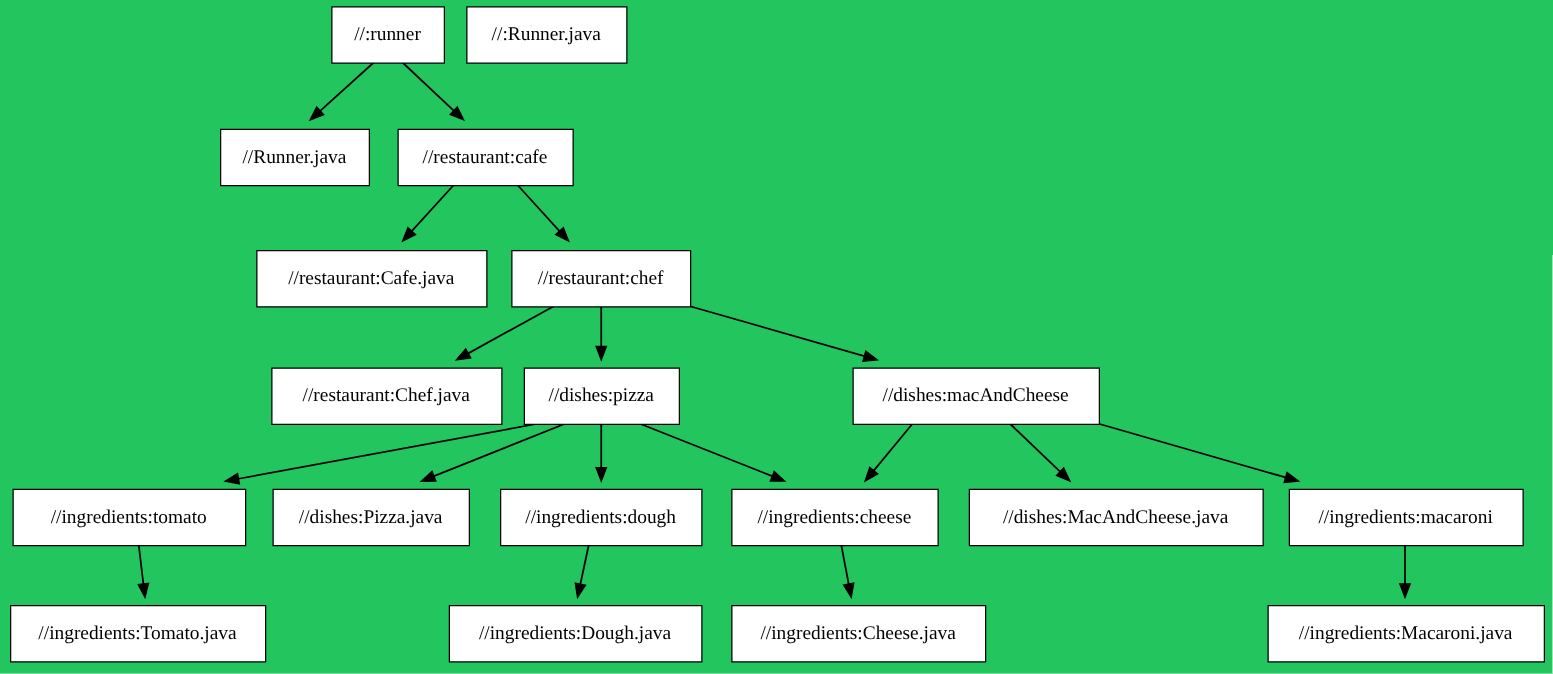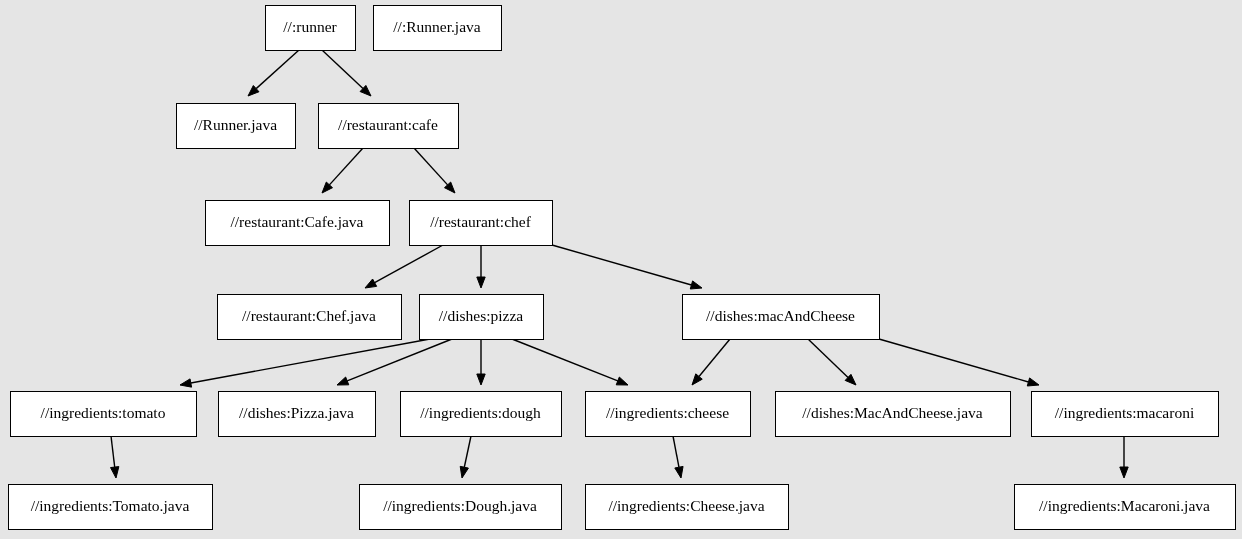--- a/index.html
+++ b/index.html
@@ -4,21 +4,21 @@
 <style>
   html, body {
     margin: 0;
     padding: 0;
     background: #ffffff;
   }
   #graph-root {
     position: relative;
     width: 1242px;
     height: 539px;
-    background: #e5e5e5;
+    background: #22c55e;
     font-family: "Liberation Serif", "DejaVu Serif", serif;
     overflow: hidden;
   }
   svg#graph-canvas {
     position: absolute;
     top: 0;
     left: 0;
     width: 1242px;
     height: 539px;
     display: block;

